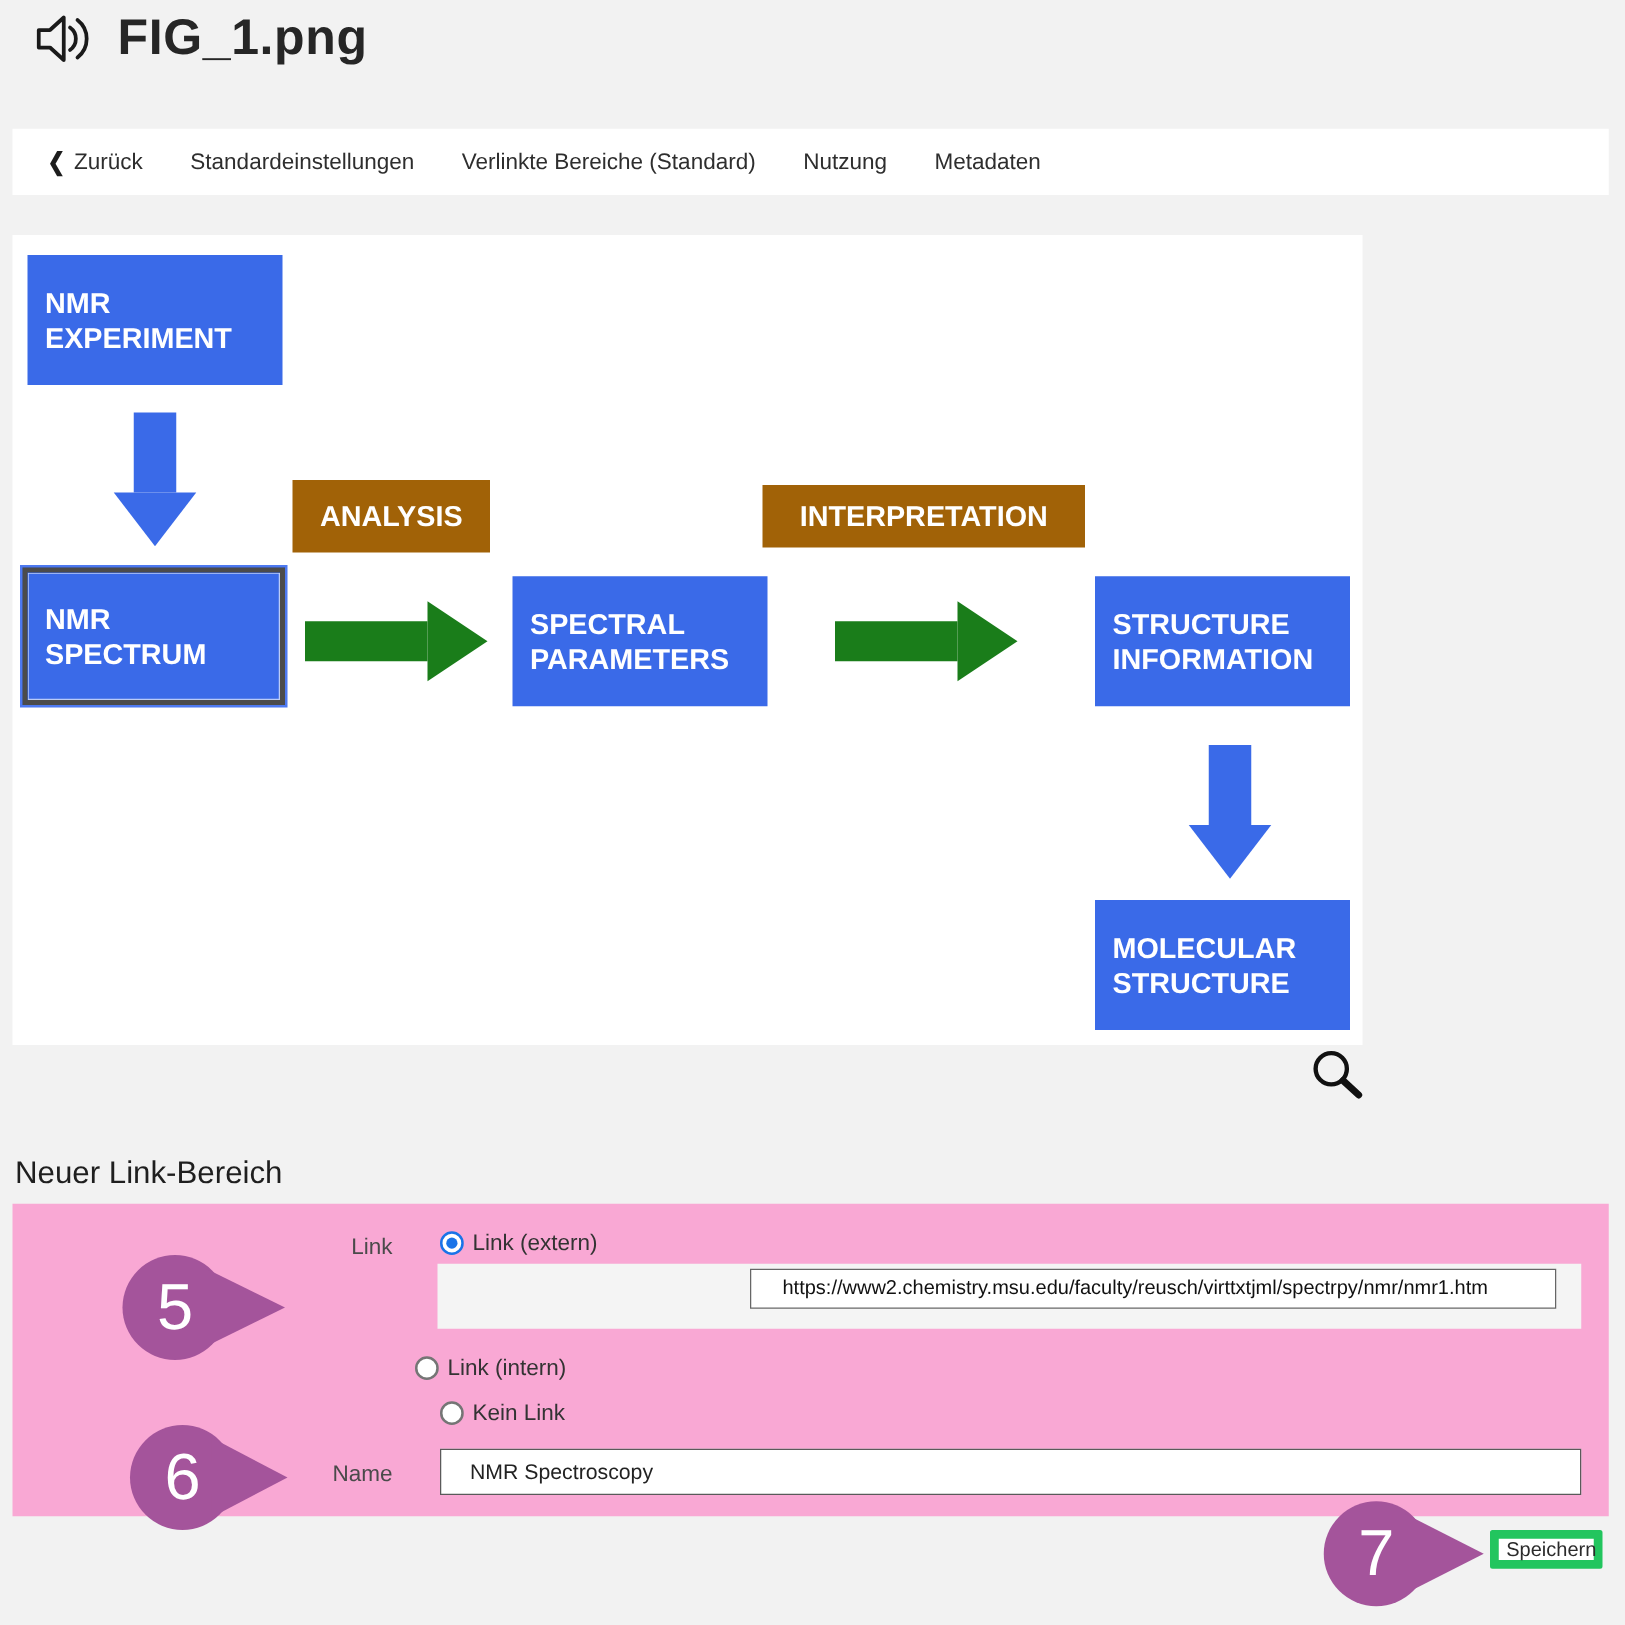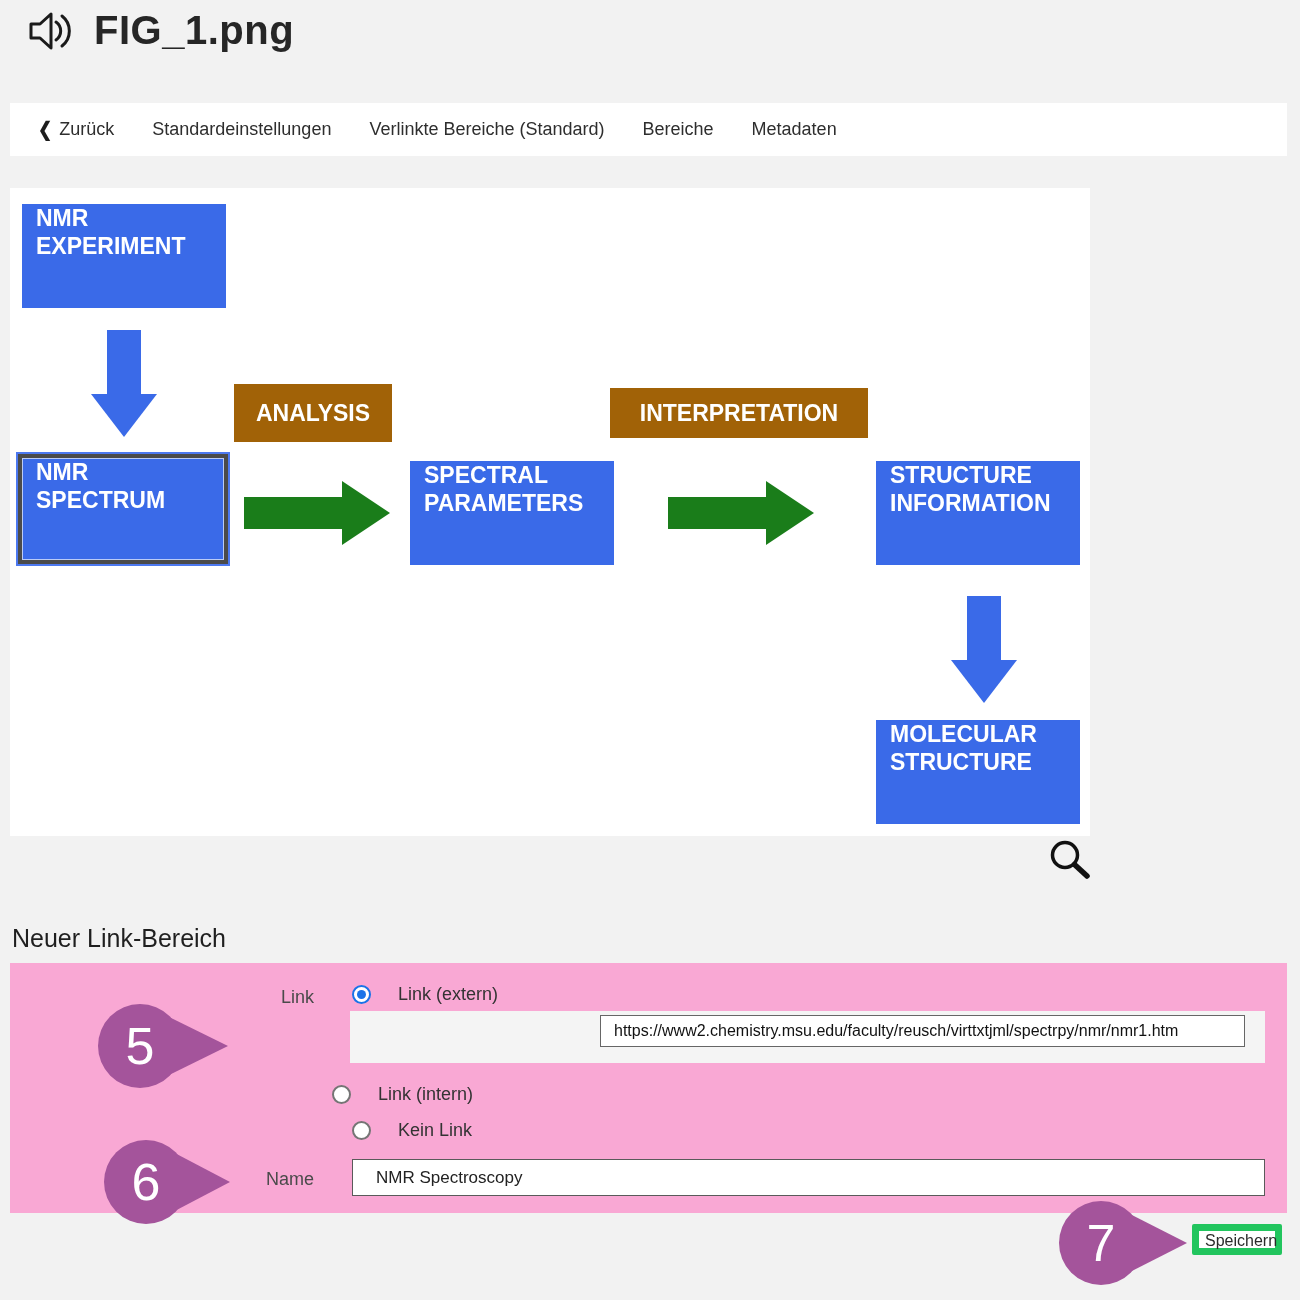--- a/index.html
+++ b/index.html
@@ -15,21 +15,21 @@
 
   
   .nav{left:10px;top:103px;width:1277px;height:53px;background:#fff;
        display:flex;align-items:center;gap:38px;padding-left:28px;box-sizing:border-box;}
   .nav-item{font-size:18px;color:#2e2e2e;cursor:pointer;white-space:nowrap;}
   .back-chip{display:flex;align-items:center;gap:7px;}
   .chev{font-size:17px;font-weight:700;color:#1d1d1d;transform:scaleY(1.15);}
 
   
   .canvas{left:10px;top:188px;width:1080px;height:648px;background:#fff;}
-  .node{position:absolute;box-sizing:border-box;display:flex;flex-direction:column;justify-content:flex-start;
+  .node{position:absolute;box-sizing:border-box;display:flex;flex-direction:column;justify-content:center;
         color:#fff;font-weight:700;font-size:23px;line-height:28px;}
   .node.blue{background:#3a6ae8;}
   .node.green{background:#a16207;align-items:center;flex-direction:row;}
   .node .ln{display:block;padding-left:14px;}
   .node.green .ln{padding-left:0;}
   .node.selected{
     border:4px solid #4b4b4b;
     box-shadow:0 0 0 2px #4d79f0, inset 0 0 0 1px rgba(255,255,255,.65);
   }
   
@@ -39,30 +39,30 @@
   .shaft-h{position:absolute;height:32px;background:#1a7d1a;}
   .head-right{position:absolute;width:0;height:0;border-top:32px solid transparent;
               border-bottom:32px solid transparent;border-left:48px solid #1a7d1a;}
 
   .magnifier{left:1046px;top:838px;width:48px;height:44px;cursor:pointer;}
 
   
   .section-heading{left:12px;top:924px;font-size:25px;color:#1f1f1f;}
   .panel{left:10px;top:963px;width:1277px;height:250px;background:#f9a8d4;}
   .form-label{position:absolute;width:104px;text-align:right;font-size:18px;color:#4a4a4a;}
-  .radio-row{position:absolute;display:flex;align-items:center;gap:27px;cursor:pointer;}
+  .radio-row{position:absolute;display:flex;align-items:center;gap:7px;cursor:pointer;}
   .radio{width:15px;height:15px;border-radius:50%;border:2px solid #757575;background:#fff;
          display:inline-flex;align-items:center;justify-content:center;box-sizing:content-box;}
   .radio.checked{border-color:#1a73e8;}
   .radio.checked::after{content:"";width:9px;height:9px;border-radius:50%;background:#1a73e8;}
   .radio-label{font-size:18px;color:#333;}
   .light-area{position:absolute;left:340px;top:48px;width:915px;height:52px;background:#f4f4f4;}
   .url-input{position:absolute;left:590px;top:52px;width:645px;height:32px;border:1px solid #666;
              background:#fff;font-family:"Liberation Sans",sans-serif;font-size:16px;color:#111;
-             padding:0 13px;box-sizing:border-box;white-space:nowrap;overflow:hidden;outline:none;}
+             padding:0 25px;box-sizing:border-box;white-space:nowrap;overflow:hidden;outline:none;}
   .name-input{position:absolute;left:342px;top:196px;width:913px;height:37px;border:1px solid #5a5a5a;
               background:#fff;font-family:"Liberation Sans",sans-serif;font-size:17px;color:#222;
               padding:0 23px;box-sizing:border-box;outline:none;}
   .save-btn{left:1192px;top:1224px;width:90px;height:31px;background:#fff;border:7px solid #22c55e;
             border-radius:2px;font-family:"Liberation Sans",sans-serif;font-size:16px;color:#2b2b2b;cursor:pointer;}
 
   
   .marker{position:absolute;pointer-events:none;}
   .marker svg{display:block;}
   .marker .num{position:absolute;left:0;top:0;width:86px;height:86px;line-height:86px;
@@ -82,21 +82,21 @@
   </div>
   <div class="abs page-title">FIG_1.png</div>
 
   <div class="abs nav">
     <div class="nav-item back-chip">
       <span class="chev">❮</span>
       <span>Zurück</span>
     </div>
     <div class="nav-item">Standardeinstellungen</div>
     <div class="nav-item">Verlinkte Bereiche (Standard)</div>
-    <div class="nav-item">Bereiche</div>
+    <div class="nav-item">Nutzung</div>
     <div class="nav-item">Metadaten</div>
   </div>
 
   <div class="abs canvas">
 
     <div class="node blue" style="left:12px;top:16px;width:204px;height:104px;">
       <span class="ln">NMR</span>
       <span class="ln">EXPERIMENT</span>
     </div>
 

